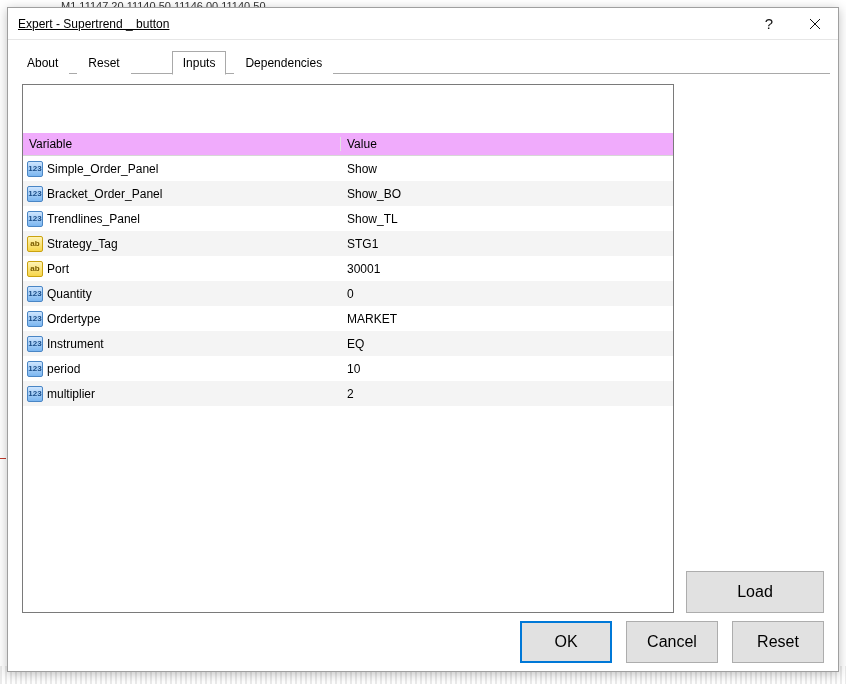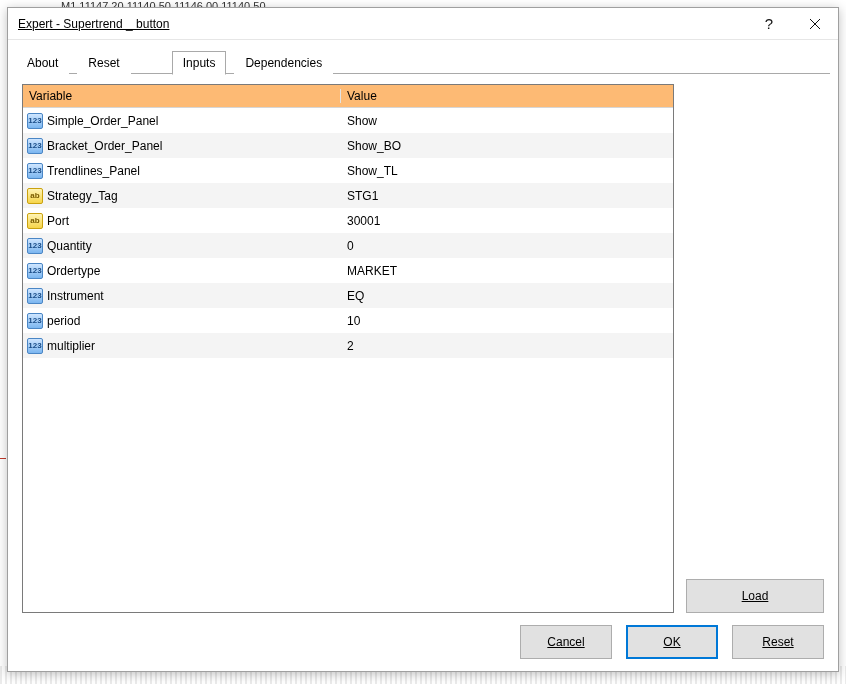--- a/index.html
+++ b/index.html
@@ -116,25 +116,26 @@
     flex: 1;
     border: 1px solid #7a7a7a;
     background: #fff;
     overflow: auto;
     display: flex;
     flex-direction: column;
     min-height: 0;
   }
   .thead {
     display: flex;
-    background: #fdba74;
+    background: #f0abfc;
     border-bottom: 1px solid #d6d6d6;
     height: 23px;
     align-items: center;
     font-size: 12px;
+    margin-top: 48px;
   }
   .thead .th {
     padding-left: 6px;
     color: #000;
   }
   .thead .th.var { width: 318px; border-right: 1px solid #e3e3e3;}
   .thead .th.val { flex:1; }
 
   .tbody { flex:1; overflow:auto; }
   .row {
@@ -183,31 +184,30 @@
 
   .sidebar {
     width: 138px;
     display: flex;
     flex-direction: column;
     justify-content: flex-end;
     gap: 12px;
     padding-bottom: 0;
   }
   .btn {
-    height: 34px;
+    height: 42px;
     border: 1px solid #adadad;
     background: #e1e1e1;
-    font-size: 12px;
+    font-size: 16px;
     color:#000;
     display:flex;
     align-items:center;
     justify-content:center;
     cursor:default;
     user-select:none;
-    text-decoration:underline;
   }
   .btn.primary {
     border: 1px solid #0078d7;
     box-shadow: inset 0 0 0 1px #0078d7;
     background:#e1e1e1;
   }
 
   .footer {
     height: 48px;
     display:flex;
@@ -332,18 +332,18 @@
         </div>
     </div>
 
     <div class="sidebar">
       <div class="btn">Load</div>
     </div>
 
   </div>
 
   <div class="footer">
+    <div class="btn primary">OK</div>
     <div class="btn">Cancel</div>
-    <div class="btn primary">OK</div>
     <div class="btn">Reset</div>
   </div>
 
 </div>
 
 </body></html>

